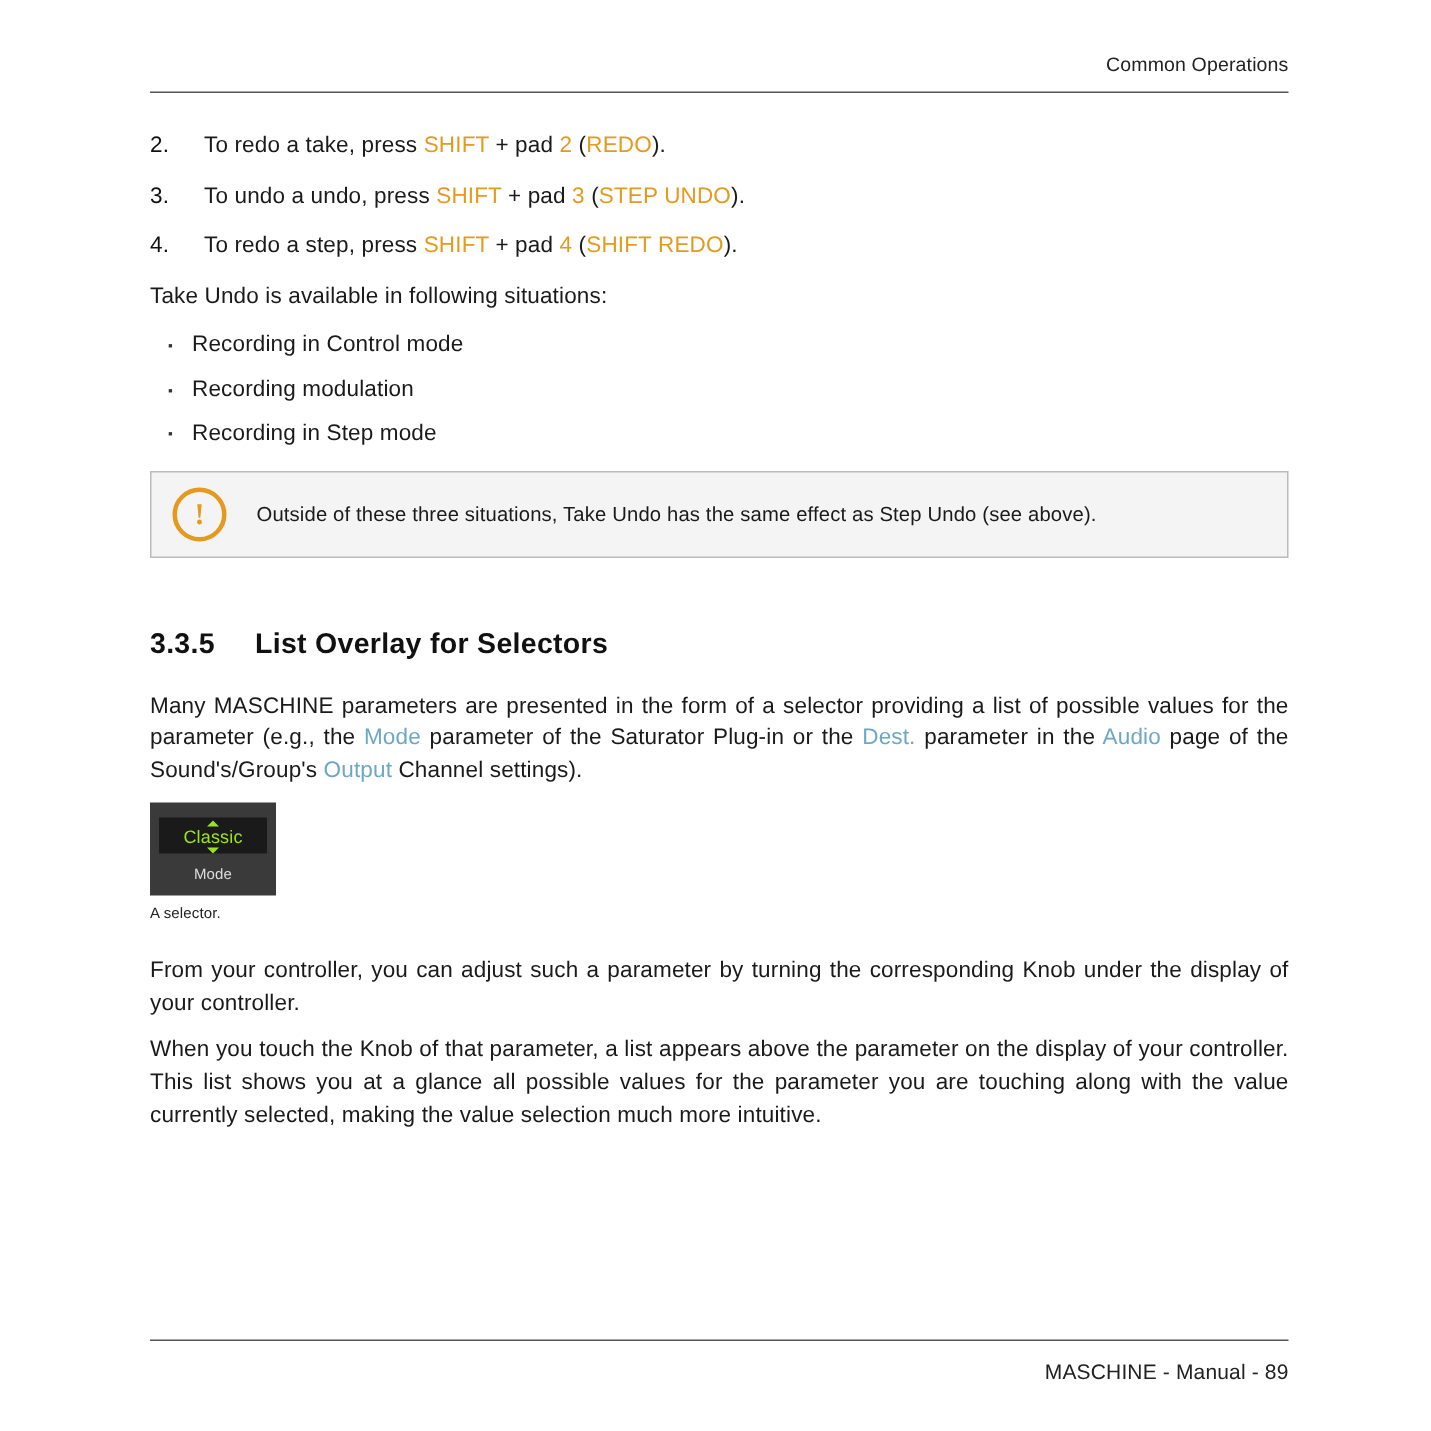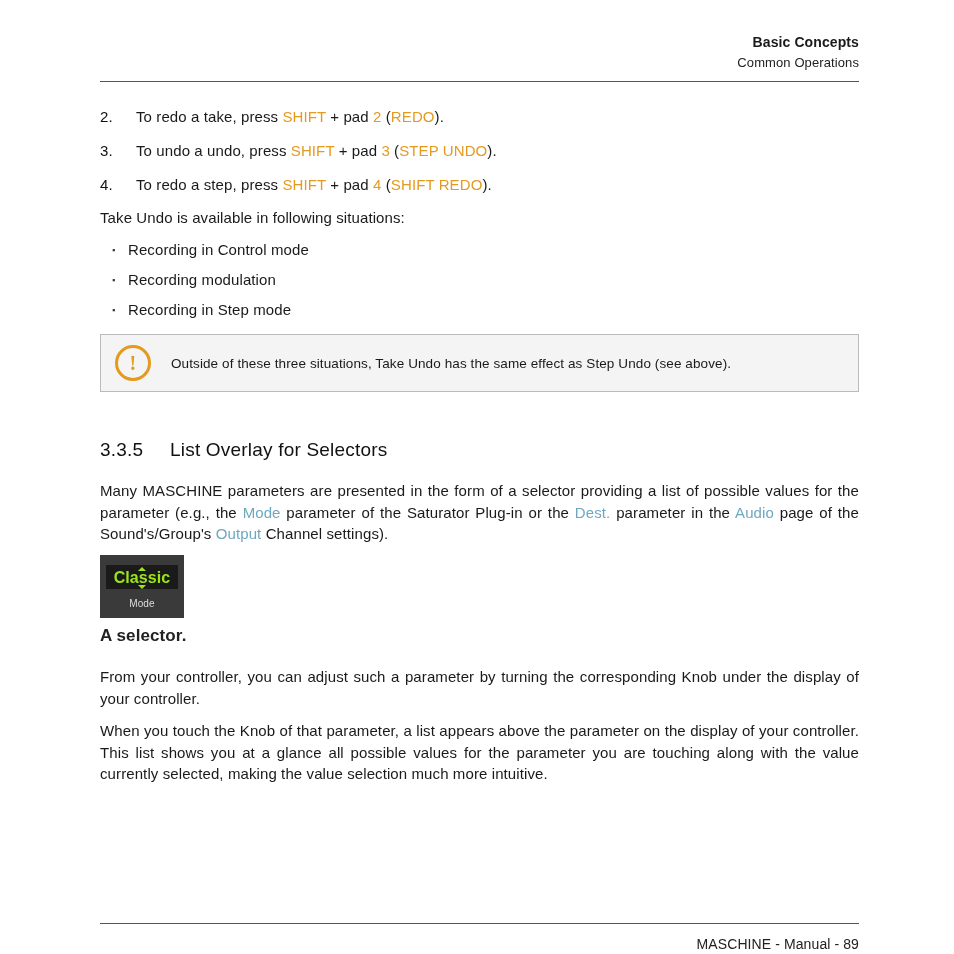--- a/index.html
+++ b/index.html
@@ -100,21 +100,21 @@
   }
   .note-icon span {
     color: #e49a1f;
     font-weight: 700;
     font-size: 20px;
     font-family: Georgia, "Times New Roman", serif;
   }
   .section-heading {
     display: flex;
     font-family: "Trebuchet MS", "Arial Narrow", Arial, sans-serif;
-    font-weight: 400;
+    font-weight: 700;
     font-size: 19px;
     margin: 0 0 16px 0;
     letter-spacing: 0.2px;
     color: #111;
   }
   .section-num { min-width: 70px; }
   .selector-widget {
     width: 84px;
     background: #3a3a3a;
     padding: 10px 0 6px 0;
@@ -129,51 +129,49 @@
   }
   .arrow-up, .arrow-down {
     width: 0; height: 0; margin: 0 auto;
     border-left: 4px solid transparent;
     border-right: 4px solid transparent;
   }
   .arrow-up { border-bottom: 4px solid #9be41a; margin-bottom: 1px; }
   .arrow-down { border-top: 4px solid #9be41a; margin-top: 1px; }
   .selector-value {
     color: #9be41a;
-    font-size: 16px;
-    font-weight: 700;
+    font-size: 12px;
+    font-weight: 400;
     padding: 0;
     line-height: 12px;
   }
   .selector-label {
     color: #ddd;
     font-size: 10px;
     margin-top: 8px;
   }
   .caption {
-    font-size: 17px;
+    font-size: 10px;
     color: #222;
     margin: 6px 0 18px 0;
-    font-weight: bold;
   }
   .footer {
     text-align: right;
     font-size: 14px;
     color: #222;
     margin-top: 1px;
   }
   .spacer { height: 120px; }
 </style>
 </head>
 <body>
 
 <div class="page">
 
   <div class="header">
-    <div class="header-title">Basic Concepts</div>
     <div class="header-sub">Common Operations</div>
   </div>
   <hr class="rule">
 
   <ol class="steps">
     <li>
       <span class="step-num">2.</span>
       <span>
         <span>To redo a take, press </span><span class="hl">SHIFT</span><span> + pad </span><span class="hl">2</span><span> (</span><span class="hl">REDO</span><span>).</span>
       </span>

